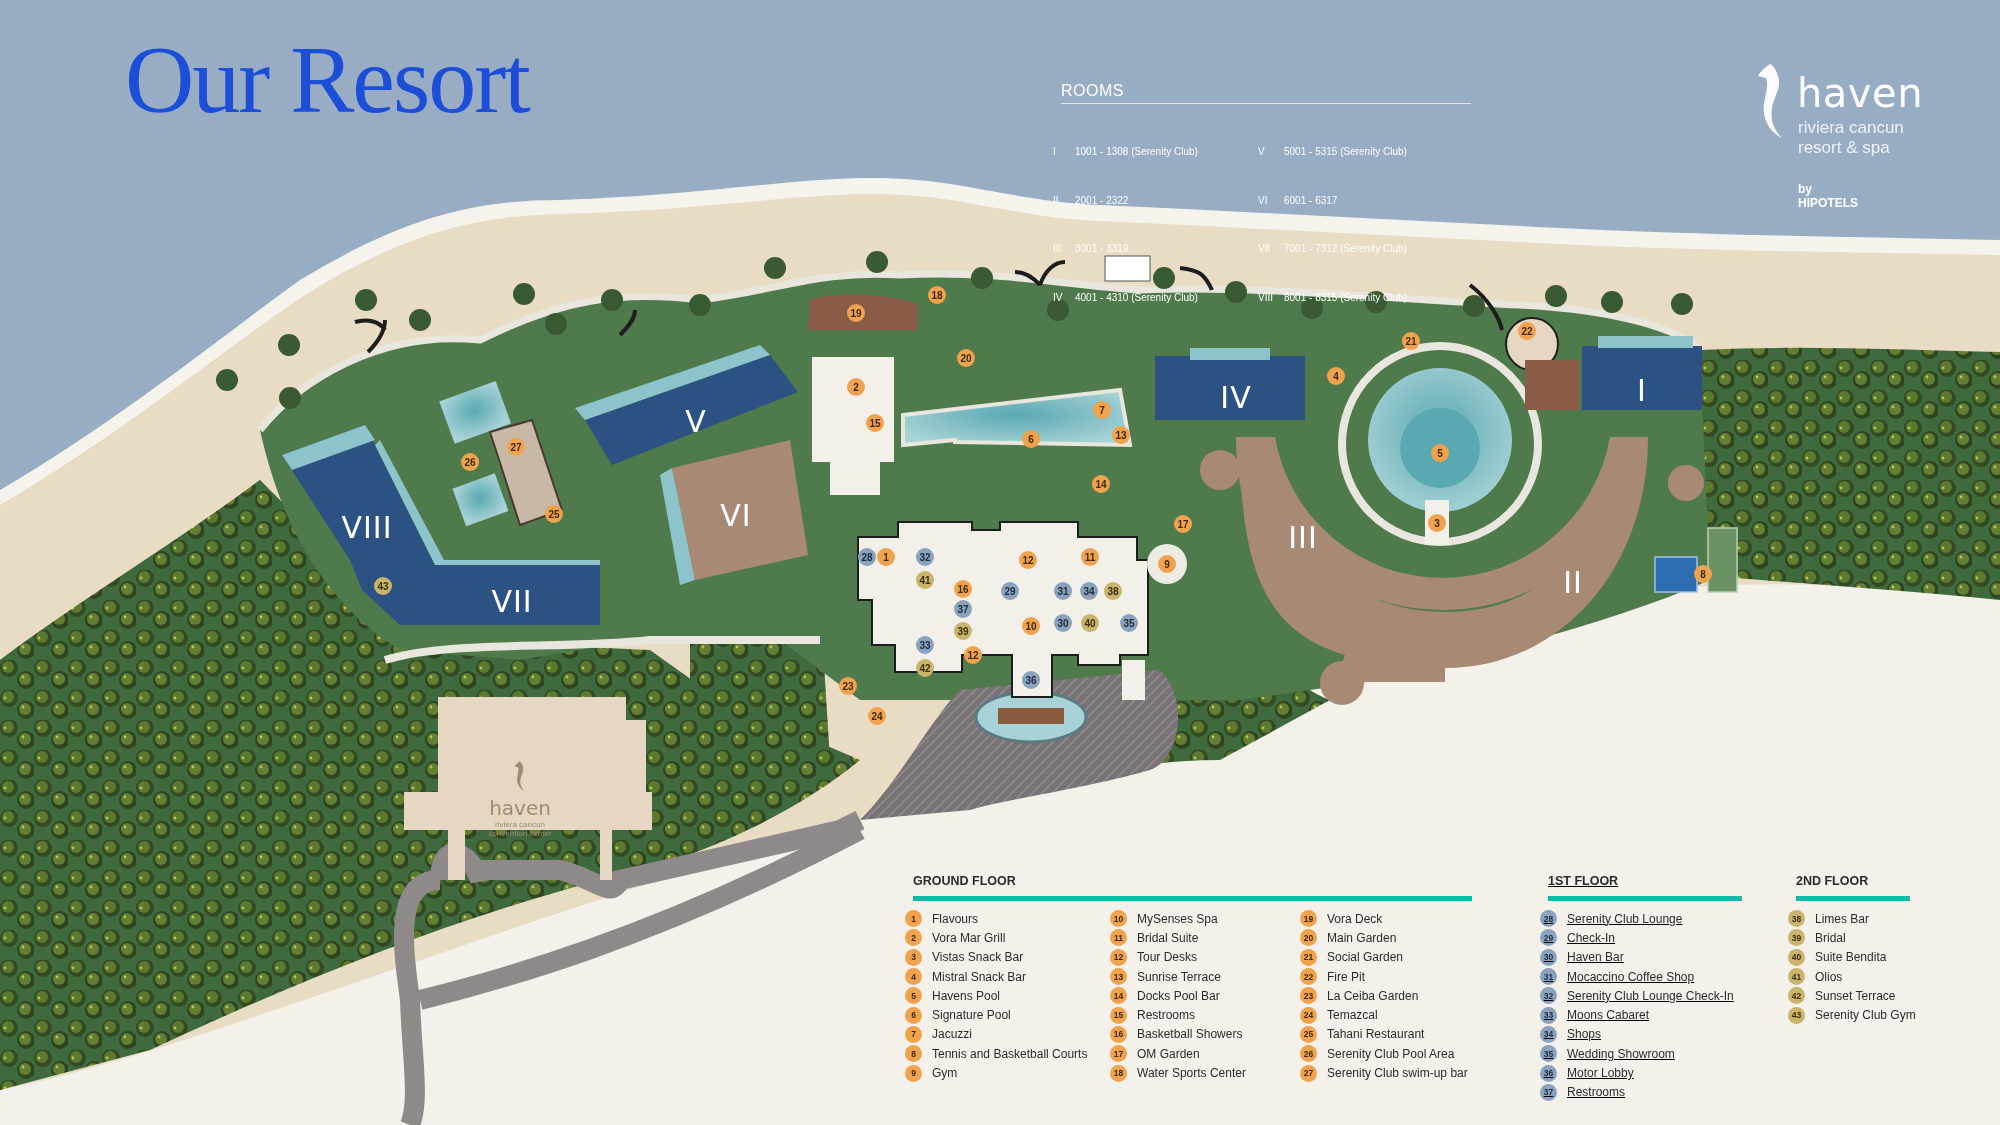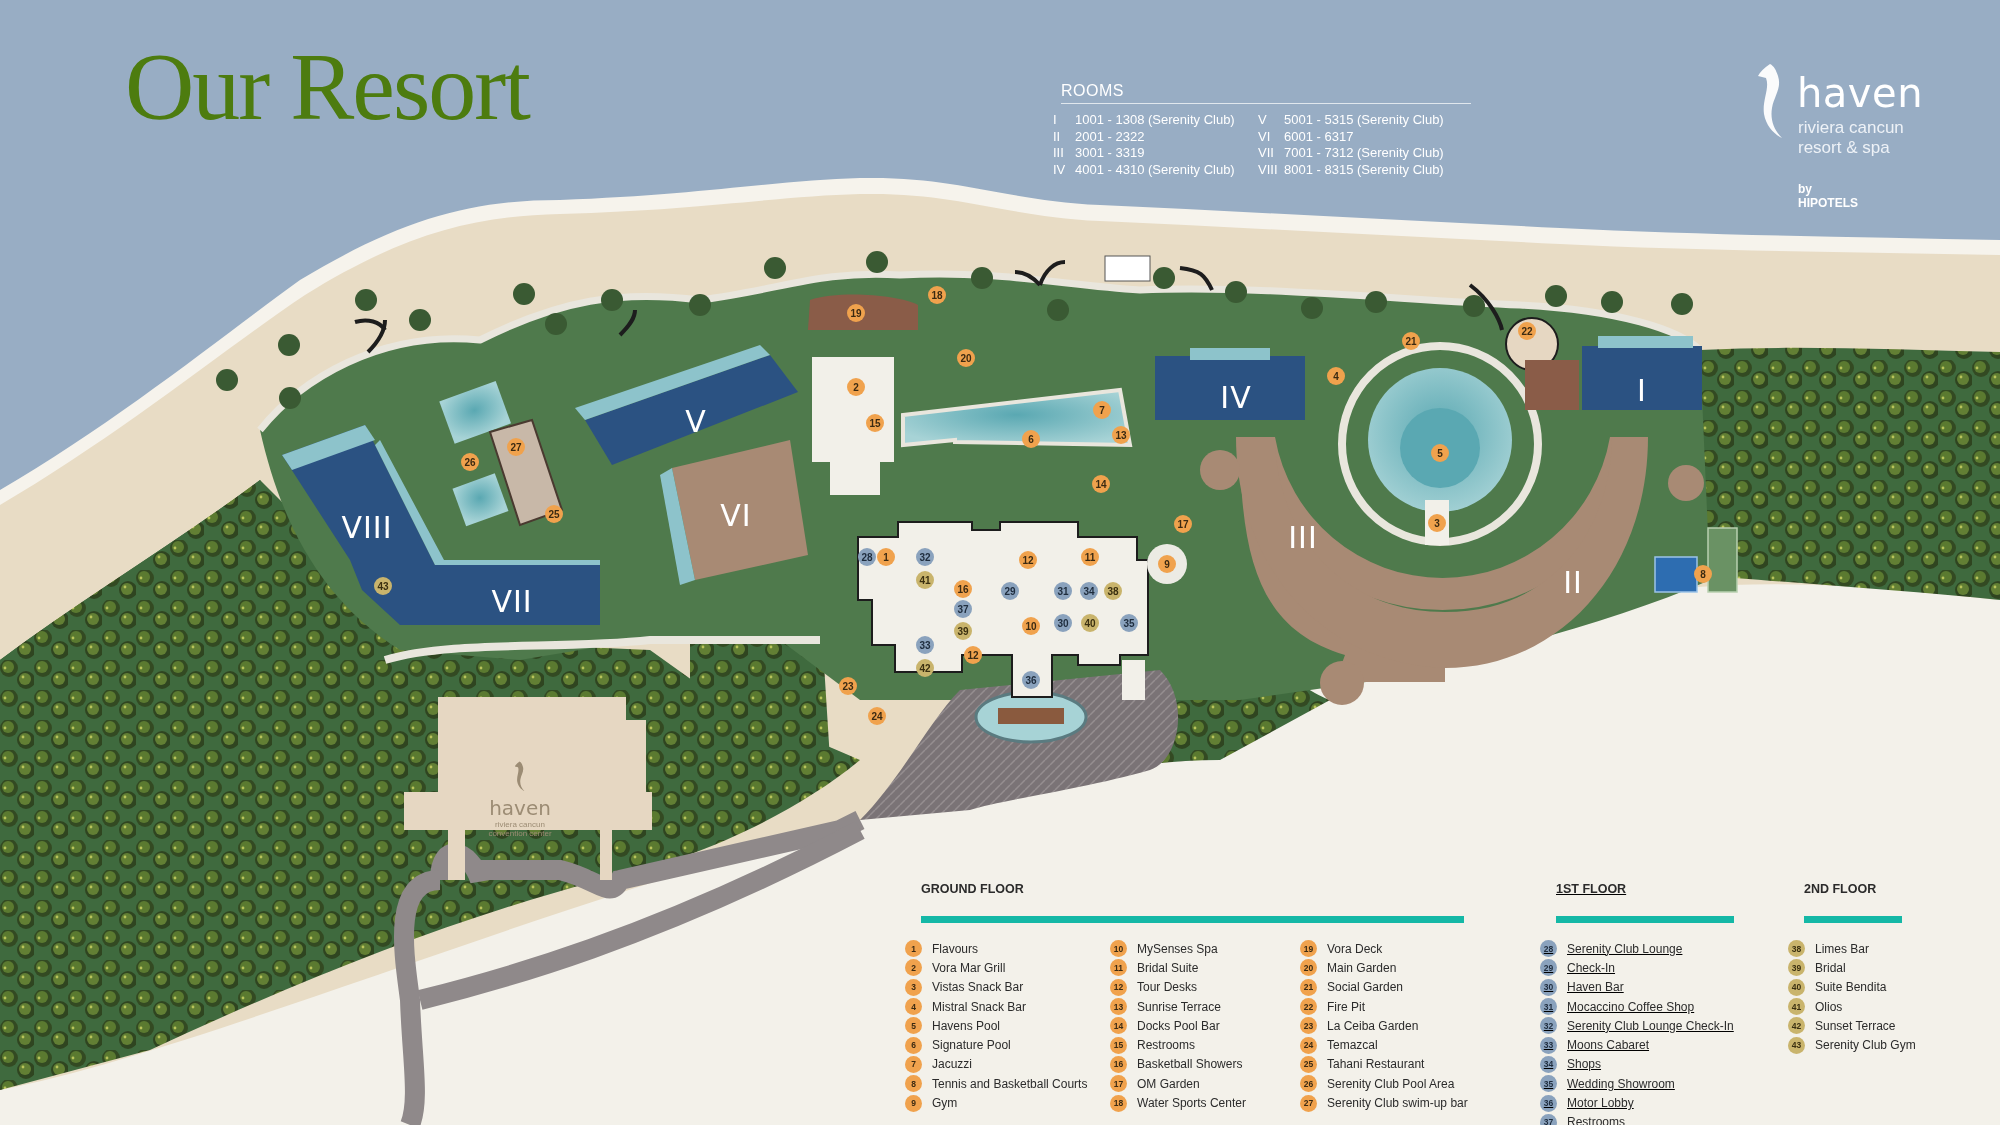--- a/index.html
+++ b/index.html
@@ -1,39 +1,39 @@
 <!DOCTYPE html>
 <html><head>
 <meta charset="utf-8">
 <style>
   html,body{margin:0;padding:0;}
   body{width:2000px;height:1125px;position:relative;overflow:hidden;background:#f3f1ea;font-family:"Liberation Sans",sans-serif;}
   #map{position:absolute;left:0;top:0;width:2000px;height:1125px;}
-  .title{position:absolute;left:125px;top:39px;font-family:"Liberation Serif","DejaVu Serif",serif;font-size:96px;color:#4d7c0f;letter-spacing:-2px;line-height:1;}
+  .title{position:absolute;left:125px;top:32px;font-family:"Liberation Serif","DejaVu Serif",serif;font-size:96px;color:#1d4ed8;letter-spacing:-2px;line-height:1;}
   .rooms{position:absolute;left:1053px;top:74px;width:410px;color:#fff;}
   .rooms h3{margin:8px;font-weight:normal;font-size:16px;letter-spacing:0.5px;padding-bottom:3px;border-bottom:1px solid rgba(255,255,255,0.7);width:410px;}
   .rooms .cols{display:flex;margin-top:6px;}
   .rooms .col{flex:1;}
-  .rooms .row{font-size:13px;line-height:16.5px;white-space:nowrap;}
+  .rooms .row{font-size:10px;line-height:16.5px;white-space:nowrap;margin-top:32px;}
   .rooms .num{display:inline-block;width:22px;}
   .logo{position:absolute;left:1752px;top:60px;color:#fff;}
   .logo .brand{position:absolute;left:45px;top:10px;font-size:40px;letter-spacing:0.5px;font-family:"DejaVu Sans",sans-serif;}
   .logo .sub{position:absolute;left:46px;top:58px;font-size:17px;line-height:20px;width:200px;color:#eef2f7;}
   .logo .by{position:absolute;left:46px;top:122px;font-size:12px;font-weight:bold;}
   .logo .horse{position:absolute;left:0;top:0;}
   .marker{position:absolute;width:18px;height:18px;margin:-9px 0 0 -9px;border-radius:50%;font-size:10px;font-weight:bold;color:#3b2a12;display:flex;align-items:center;justify-content:center;}
   .m-ground{background:#f0a24d;}
   .m-first{background:#8aa2bd;color:#1e2c3d;}
   .m-second{background:#c9b46c;color:#3a2f10;}
   .bldg-label{position:absolute;color:#fff;font-size:30px;transform:translate(-50%,-50%);font-family:"DejaVu Sans",sans-serif;letter-spacing:1px;}
   .conv{position:absolute;left:520px;top:760px;text-align:center;transform:translateX(-50%);color:#9c8c74;}
   .conv .b{font-size:20px;font-family:"DejaVu Sans",sans-serif;}
   .conv .s{font-size:8px;line-height:9px;}
   .legend{position:absolute;top:866px;}
-  .legend h4{margin:16px;font-size:12.5px;font-weight:bold;color:#2b2b2b;padding-bottom:20px;border-bottom:7px solid #14b8a6;}
+  .legend h4{margin:8px;font-size:12.5px;font-weight:bold;color:#2b2b2b;padding-bottom:8px;border-bottom:5px solid #14b8a6;}
   .legend .cols{display:flex;margin-top:8px;}
   .legend .item{display:flex;align-items:center;height:19.3px;font-size:12px;color:#2b2b2b;white-space:nowrap;}
   .legend .dot{width:17px;height:17px;border-radius:50%;font-size:8.5px;font-weight:bold;display:flex;align-items:center;justify-content:center;margin-right:10px;flex:none;}
   .legend .dot.g{background:#f0a24d;color:#3b2a12;}
   .legend .dot.f{background:#8aa2bd;color:#1e2c3d;}
   .legend .dot.s{background:#c9b46c;color:#3a2f10;}
 </style>
 </head>
 <body>
 

